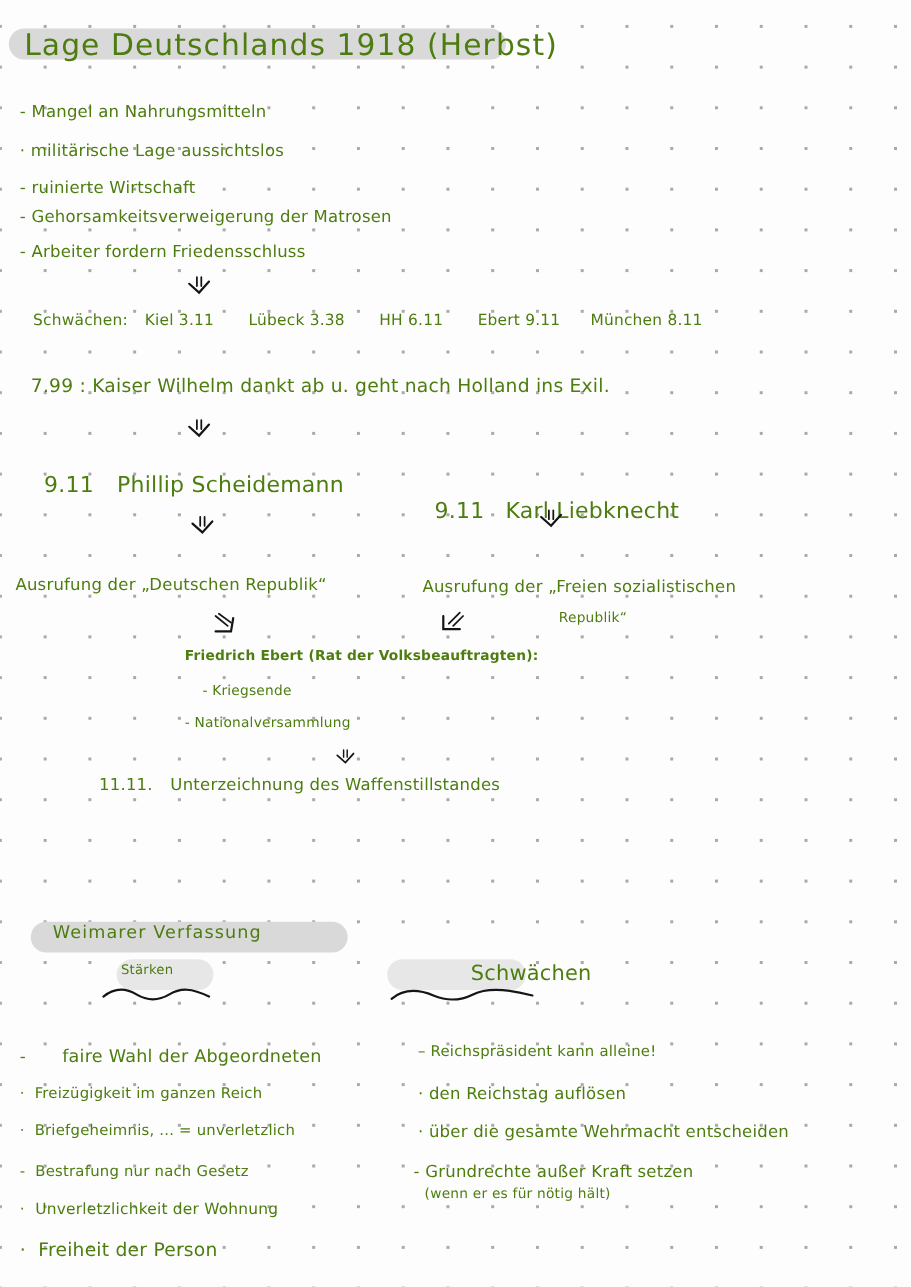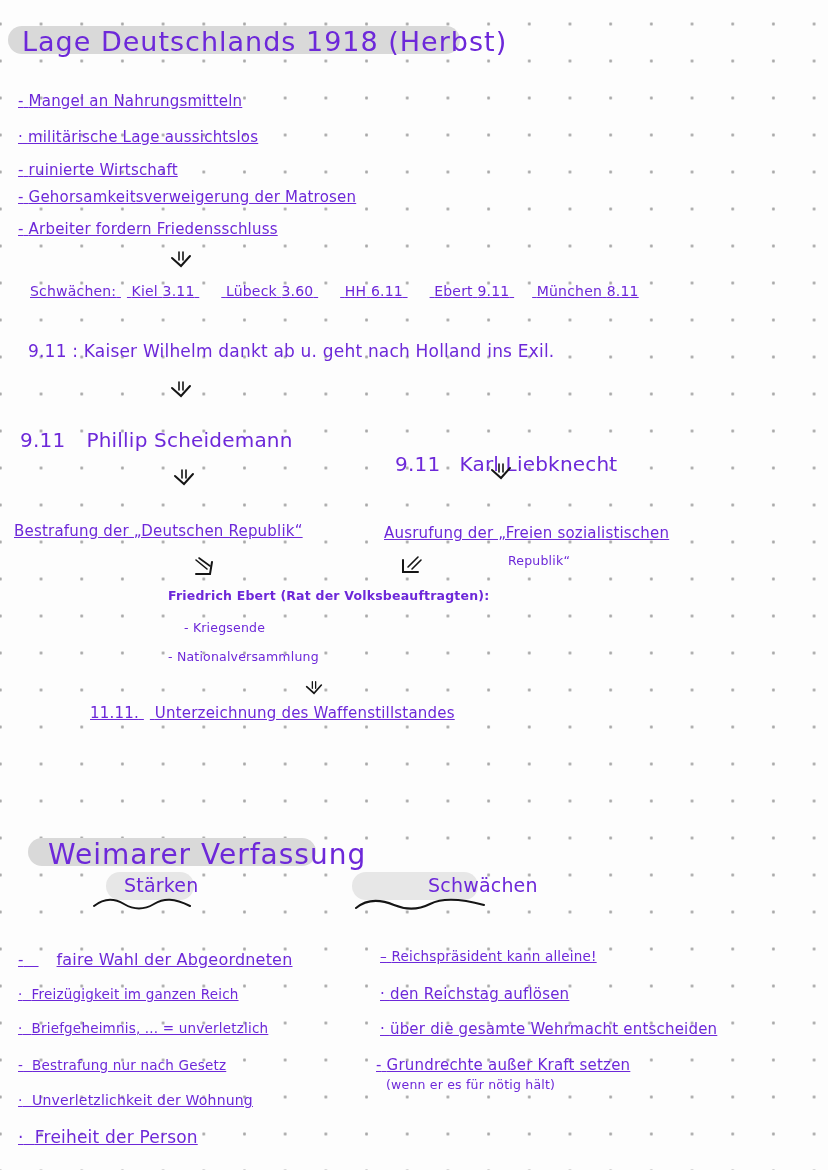--- a/index.html
+++ b/index.html
@@ -6,26 +6,26 @@
   body {
     width: 828px; height: 1170px; overflow: hidden; position: relative;
     background-color: #fdfdfd;
     background-image: radial-gradient(circle, #a9a9a9 1.3px, transparent 1.6px);
     background-size: 40.7px 37px;
     background-position: -20px 5.5px;
     font-family: "DejaVu Sans", sans-serif;
     color: #161616;
   }
   .abs { position: absolute; white-space: nowrap; }
-  .hw { font-family: "DejaVu Sans", sans-serif; color: #6d28d9; letter-spacing: 0.2px; }
+  .hw { font-family: "DejaVu Sans", sans-serif; color: #4d7c0f; letter-spacing: 0.2px; }
   .title-hl {
     position: absolute; background: #d9d9d9; border-radius: 16px;
   }
   .title { font-size: 27px; letter-spacing: 1px; font-weight: normal; }
-  .item { font-size: 15px; text-decoration: underline; }
+  .item { font-size: 15px; }
   .small { font-size: 12.5px; }
   .mid { font-size: 17px; }
   .arrow {
     position: absolute; width: 22px; height: 18px;
   }
   .arrow svg { width: 100%; height: 100%; overflow: visible; }
   .sub-hl { position: absolute; background: #e7e7e7; border-radius: 14px; }
   .wave { position: absolute; }
 </style>
 </head>
@@ -47,42 +47,42 @@
       <path d="M2 8 L11 16 L20 6" fill="none" stroke="#151515" stroke-width="2" stroke-linecap="round"></path>
       <path d="M9 2 L9 10 M13 2 L13 10" stroke="#151515" stroke-width="1.6" stroke-linecap="round"></path>
     </svg>
 </div>
 
 <div class="abs hw item" style="left:30px; top:283px; font-size:14px;">
   <span>Schwächen:</span>
   <span style="display:inline-block; width:6px;"></span>
   <span><span>Kiel</span> <span>3.11</span></span>
   <span style="display:inline-block; width:22px;"></span>
-  <span><span>Lübeck</span> <span>3.60</span></span>
+  <span><span>Lübeck</span> <span>3.38</span></span>
   <span style="display:inline-block; width:22px;"></span>
   <span><span>HH</span> <span>6.11</span></span>
   <span style="display:inline-block; width:22px;"></span>
   <span><span>Ebert</span> <span>9.11</span></span>
   <span style="display:inline-block; width:18px;"></span>
   <span><span>München</span> <span>8.11</span></span>
 </div>
 
 <div class="abs hw mid" style="left:28px; top:341px;">
-  <span>9.11 :</span>
+  <span>7.99 :</span>
   <span>Kaiser Wilhelm dankt ab u. geht nach Holland ins Exil.</span>
 </div>
 
 <div class="arrow" style="left:170px; top:380px;">
   <svg viewBox="0 0 22 18">
       <path d="M2 8 L11 16 L20 6" fill="none" stroke="#151515" stroke-width="2" stroke-linecap="round"></path>
       <path d="M9 2 L9 10 M13 2 L13 10" stroke="#151515" stroke-width="1.6" stroke-linecap="round"></path>
     </svg>
 </div>
 
-<div class="abs hw" style="left:20px; top:428px; font-size:20px;">
+<div class="abs hw" style="left:40px; top:428px; font-size:20px;">
   <span>9.11</span>
   <span style="display:inline-block; width:8px;"></span>
   <span>Phillip Scheidemann</span>
 </div>
 <div class="abs hw" style="left:395px; top:452px; font-size:20px;">
   <span>9.11</span>
   <span style="display:inline-block; width:6px;"></span>
   <span>Karl Liebknecht</span>
 </div>
 
@@ -92,21 +92,21 @@
       <path d="M9 2 L9 10 M13 2 L13 10" stroke="#151515" stroke-width="1.6" stroke-linecap="round"></path>
     </svg>
 </div>
 <div class="arrow" style="left:490px; top:462px;">
   <svg viewBox="0 0 22 18">
       <path d="M2 8 L11 16 L20 6" fill="none" stroke="#151515" stroke-width="2" stroke-linecap="round"></path>
       <path d="M9 2 L9 10 M13 2 L13 10" stroke="#151515" stroke-width="1.6" stroke-linecap="round"></path>
     </svg>
 </div>
 
-<div class="abs hw item" style="left:14px; top:522px;">Bestrafung der „Deutschen Republik“</div>
+<div class="abs hw item" style="left:14px; top:522px;">Ausrufung der „Deutschen Republik“</div>
 <div class="abs hw item" style="left:384px; top:524px;">Ausrufung der „Freien sozialistischen</div>
 <div class="abs hw small" style="left:508px; top:553px;">Republik“</div>
 
 <div class="arrow" style="left:194px; top:558px;">
   <svg viewBox="0 0 22 18">
       <path d="M2 16 L16 16 L18 4" fill="none" stroke="#151515" stroke-width="2" stroke-linecap="round"></path>
       <path d="M2 2 L13 11 M5 0 L16 8" stroke="#151515" stroke-width="1.6" stroke-linecap="round"></path>
     </svg>
 </div>
 <div class="arrow" style="left:400px; top:556px;">
@@ -127,24 +127,24 @@
     </svg>
 </div>
 
 <div class="abs hw item" style="left:90px; top:704px;">
   <span>11.11.</span>
   <span style="display:inline-block; width:6px;"></span>
   <span>Unterzeichnung des Waffenstillstandes</span>
 </div>
 
 <div class="title-hl" style="left:28px; top:838px; width:288px; height:28px;"></div>
-<div class="abs hw" style="left:48px; top:838px; font-size:28px; letter-spacing:1px;">Weimarer Verfassung</div>
+<div class="abs hw" style="left:48px; top:838px; font-size:16px; letter-spacing:1px;">Weimarer Verfassung</div>
 
 <div class="sub-hl" style="left:106px; top:872px; width:88px; height:28px;"></div>
-<div class="abs hw" style="left:124px; top:874px; font-size:19px;">Stärken</div>
+<div class="abs hw" style="left:110px; top:874px; font-size:12px;">Stärken</div>
 <svg class="wave" style="left:92px; top:896px;" width="100" height="16" viewBox="0 0 100 16">
   <path d="M2 10 C12 2, 22 2, 32 8 S52 14, 62 8 S82 2, 98 10" fill="none" stroke="#151515" stroke-width="2" stroke-linecap="round"></path>
 </svg>
 
 <div class="sub-hl" style="left:352px; top:872px; width:126px; height:28px;"></div>
 <div class="abs hw" style="left:428px; top:874px; font-size:19px;">Schwächen</div>
 <svg class="wave" style="left:354px; top:896px;" width="132" height="18" viewBox="0 0 132 18">
   <path d="M2 12 C14 2, 28 4, 40 9 S64 14, 76 8 S104 2, 130 9" fill="none" stroke="#151515" stroke-width="2" stroke-linecap="round"></path>
 </svg>
 

